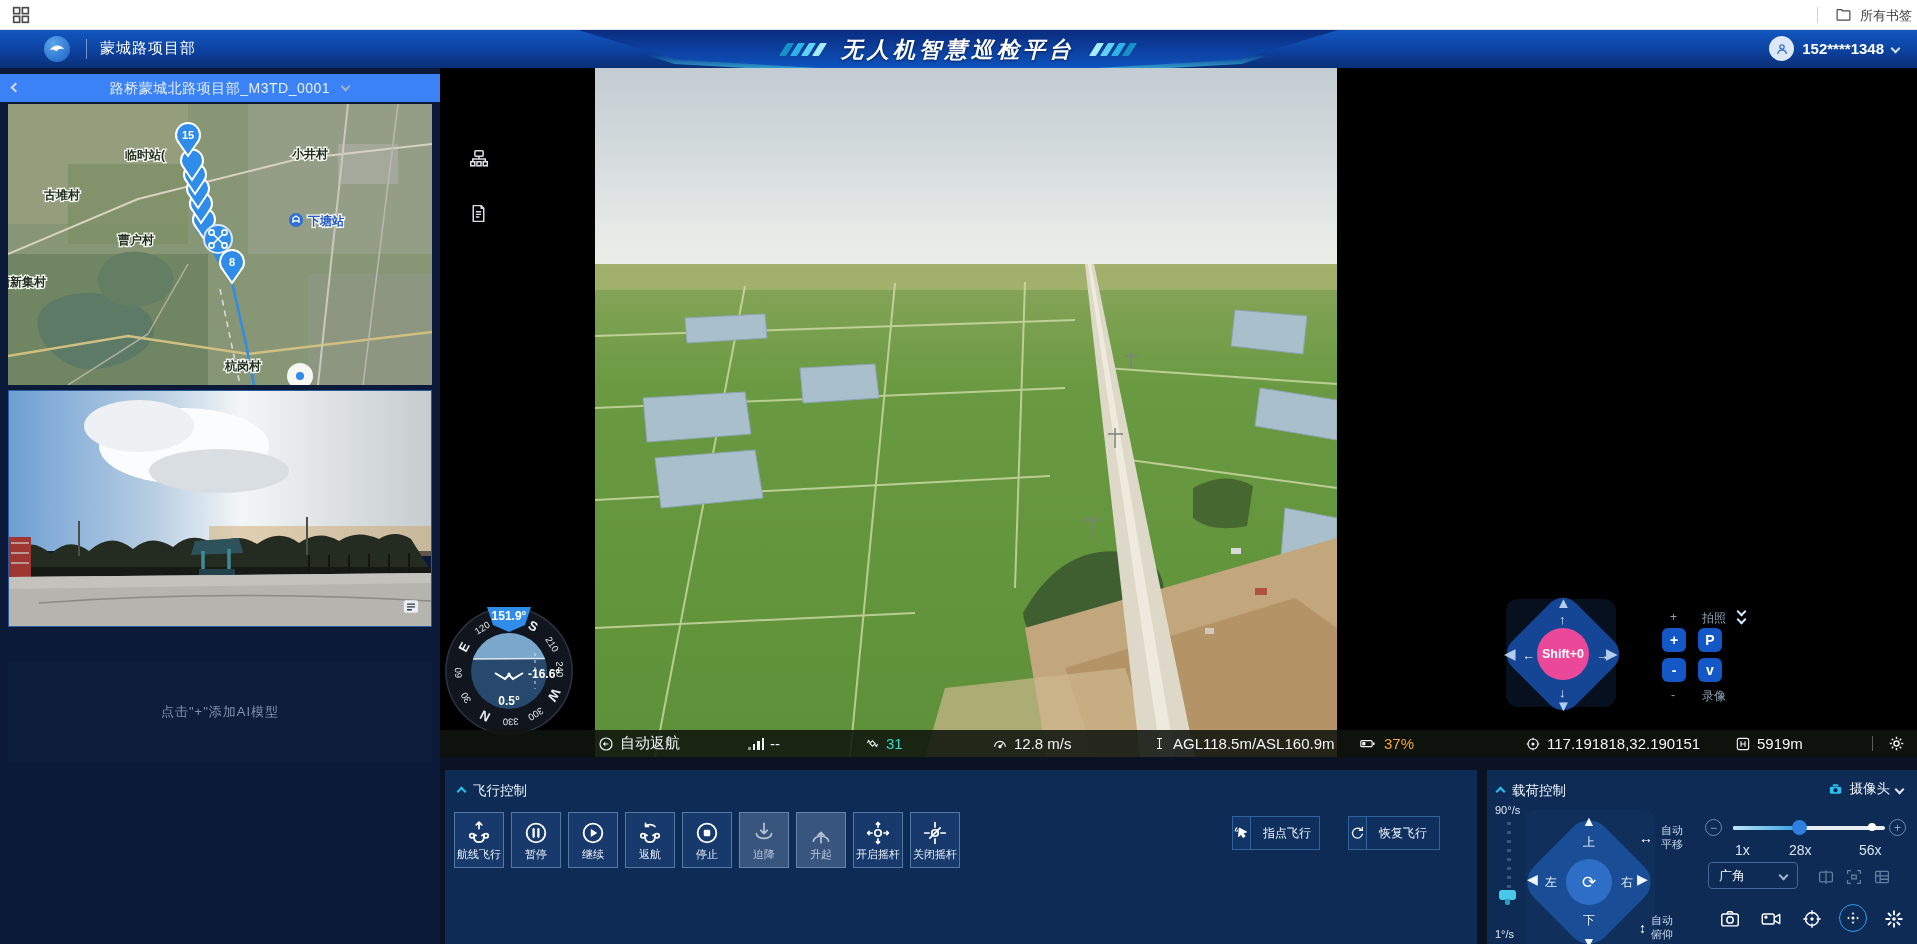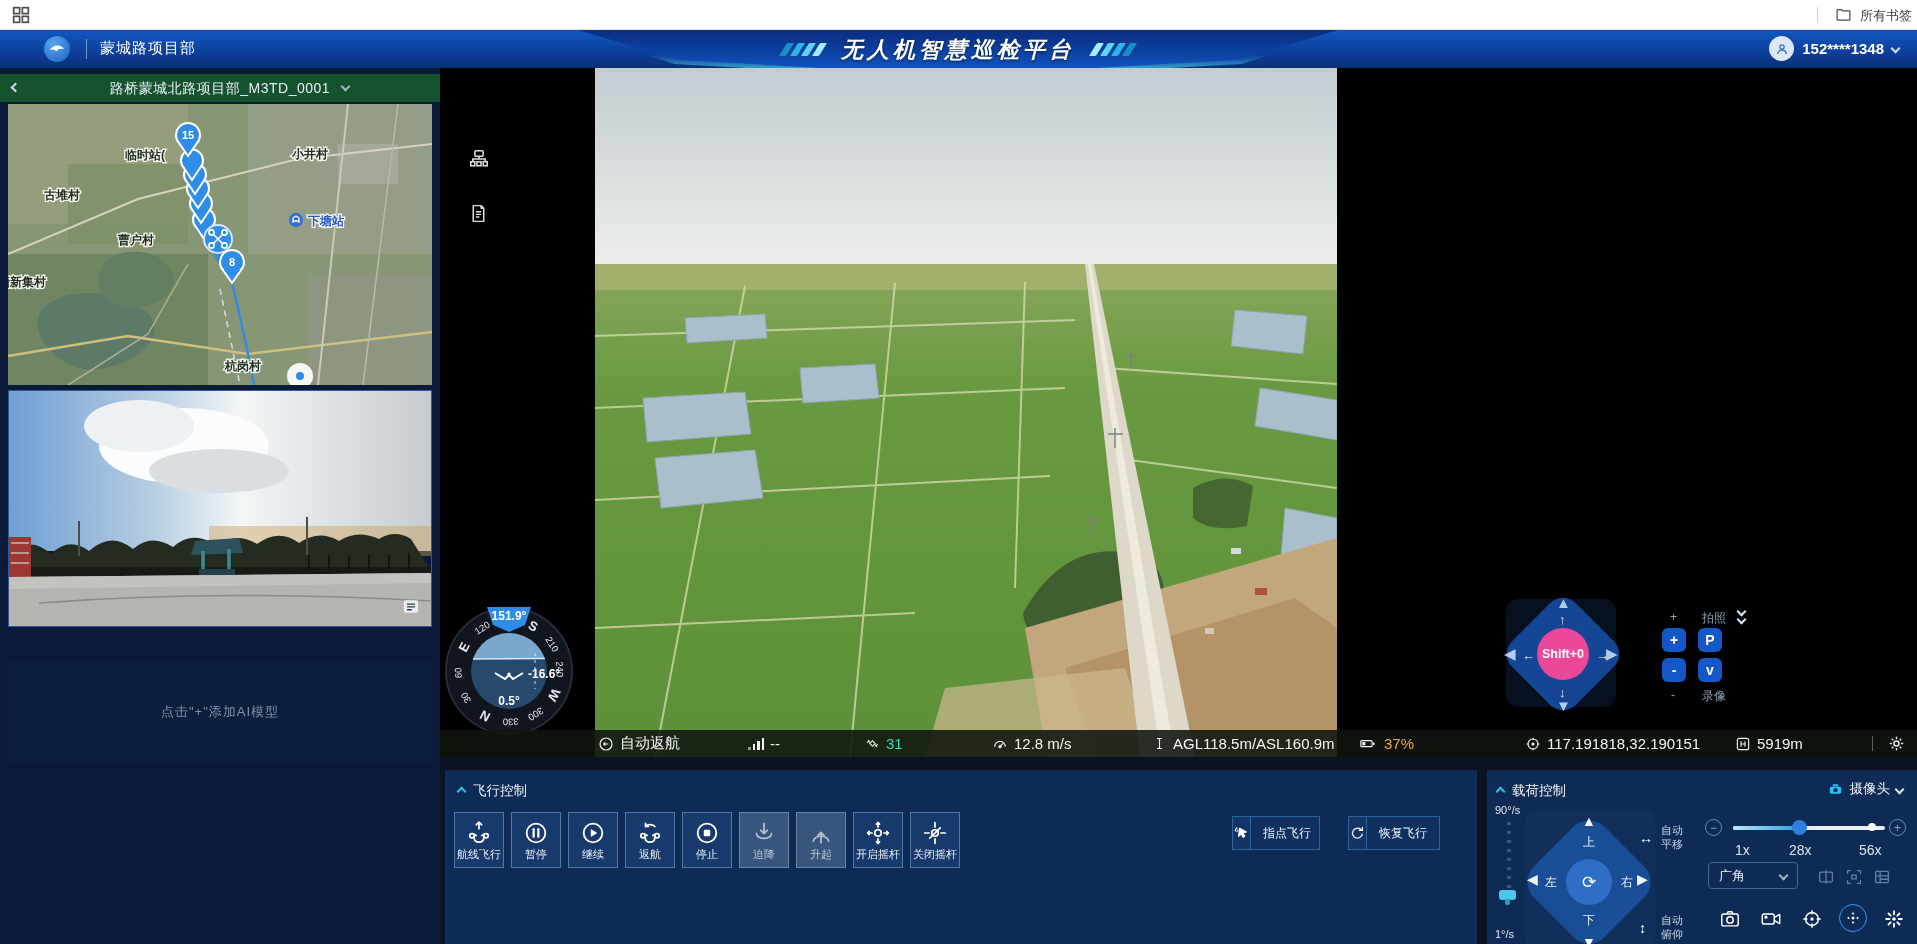--- a/index.html
+++ b/index.html
@@ -37,21 +37,21 @@
   .username { font-size:15px; color:#fff; font-weight:bold; }
 
   
   .chev { display:inline-block; width:7px; height:7px; border-right:2px solid currentColor; border-bottom:2px solid currentColor; }
   .chev.down { transform:rotate(45deg); }
   .chev.up { transform:rotate(-135deg); }
   .chev.left { transform:rotate(135deg); }
 
   
   .sidebar { left:0; top:68px; width:440px; height:876px; background:#0a1a38; }
-  .devhdr { left:0; top:6px; width:440px; height:28px; background:#14532d; color:#e8eef6; }
+  .devhdr { left:0; top:6px; width:440px; height:28px; background:#3b82f6; color:#e8eef6; }
   .devhdr .back { left:12px; top:10px; color:#cfd8e4; }
   .devhdr .ttl { width:100%; text-align:center; font-size:14px; line-height:28px; letter-spacing:.5px; }
   .devhdr .dchev { left:342px; top:9px; color:#9fb0c4; }
   .mapbox { left:8px; top:36px; width:424px; height:281px; overflow:hidden; }
   .cambox { left:8px; top:322px; width:424px; height:237px; overflow:hidden; border:1px solid #2a5a9a; }
   .camhdr { left:0; top:0; width:100%; height:32px;
     background:linear-gradient(180deg,rgba(25,45,80,.55),rgba(25,45,80,0)); display:flex; align-items:center; gap:6px; padding:0 10px; }
   .camhdr .t { font-size:13px; color:#f0f4f8; text-shadow:0 1px 2px rgba(0,0,0,.6); }
   .camhdr .c { position:absolute; right:12px; top:10px; color:#e8eef4; }
   .camlist { right:10px; bottom:10px; position:absolute; }
@@ -671,21 +671,21 @@
   <span class="pdir" style="left:58px;top:104px">左</span>
   <span class="pdir" style="left:134px;top:104px">右</span>
   <span class="pdir" style="left:96px;top:142px">下</span>
   <div class="ab pcenter">
     <span>⟳</span>
   </div>
 
   <span class="ab" style="left:152px;top:60px;color:#fff;font-size:14px">↔</span>
   <span class="ab autolab" style="left:174px;top:54px;width:26px">自动平移</span>
   <span class="ab" style="left:152px;top:150px;color:#fff;font-size:14px">↕</span>
-  <span class="ab autolab" style="left:174px;top:144px;width:26px">自动俯仰</span>
+  <span class="ab autolab" style="left:164px;top:144px;width:26px">自动俯仰</span>
 
   <span class="ab zend" style="left:218px;top:49px">−</span>
   <div class="ab zoomtrack"></div>
   <div class="ab zoomfill"></div>
   <div class="ab zhandle"></div>
   <div class="ab zdot"></div>
   <span class="ab zend" style="left:402px;top:49px">+</span>
   <span class="ztick" style="left:248px">1x</span>
   <span class="ztick" style="left:302px">28x</span>
   <span class="ztick" style="left:372px">56x</span>

